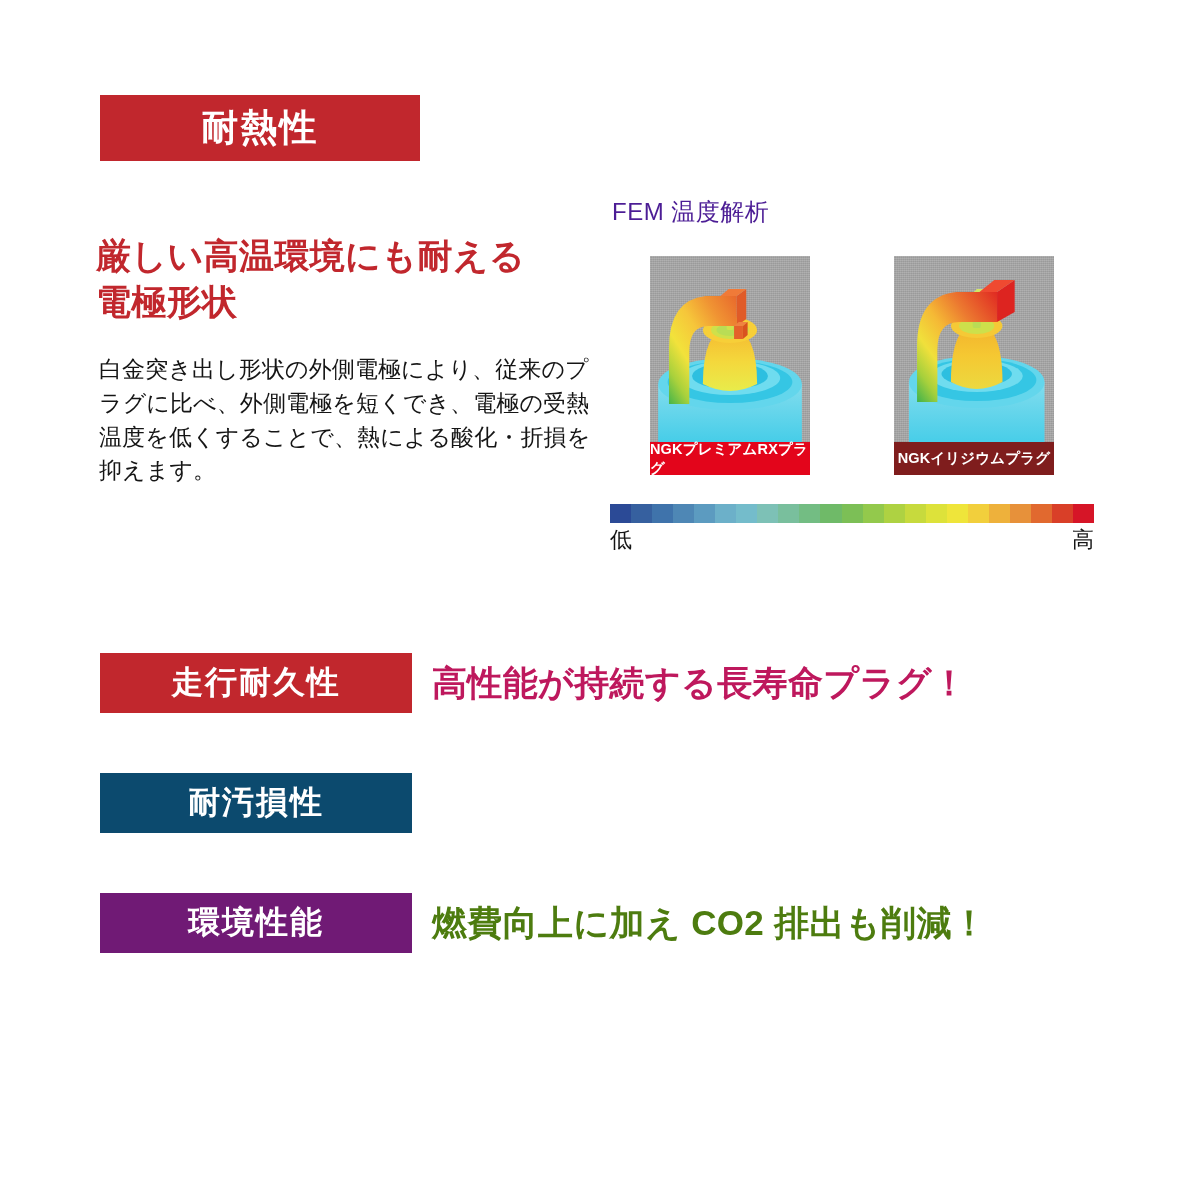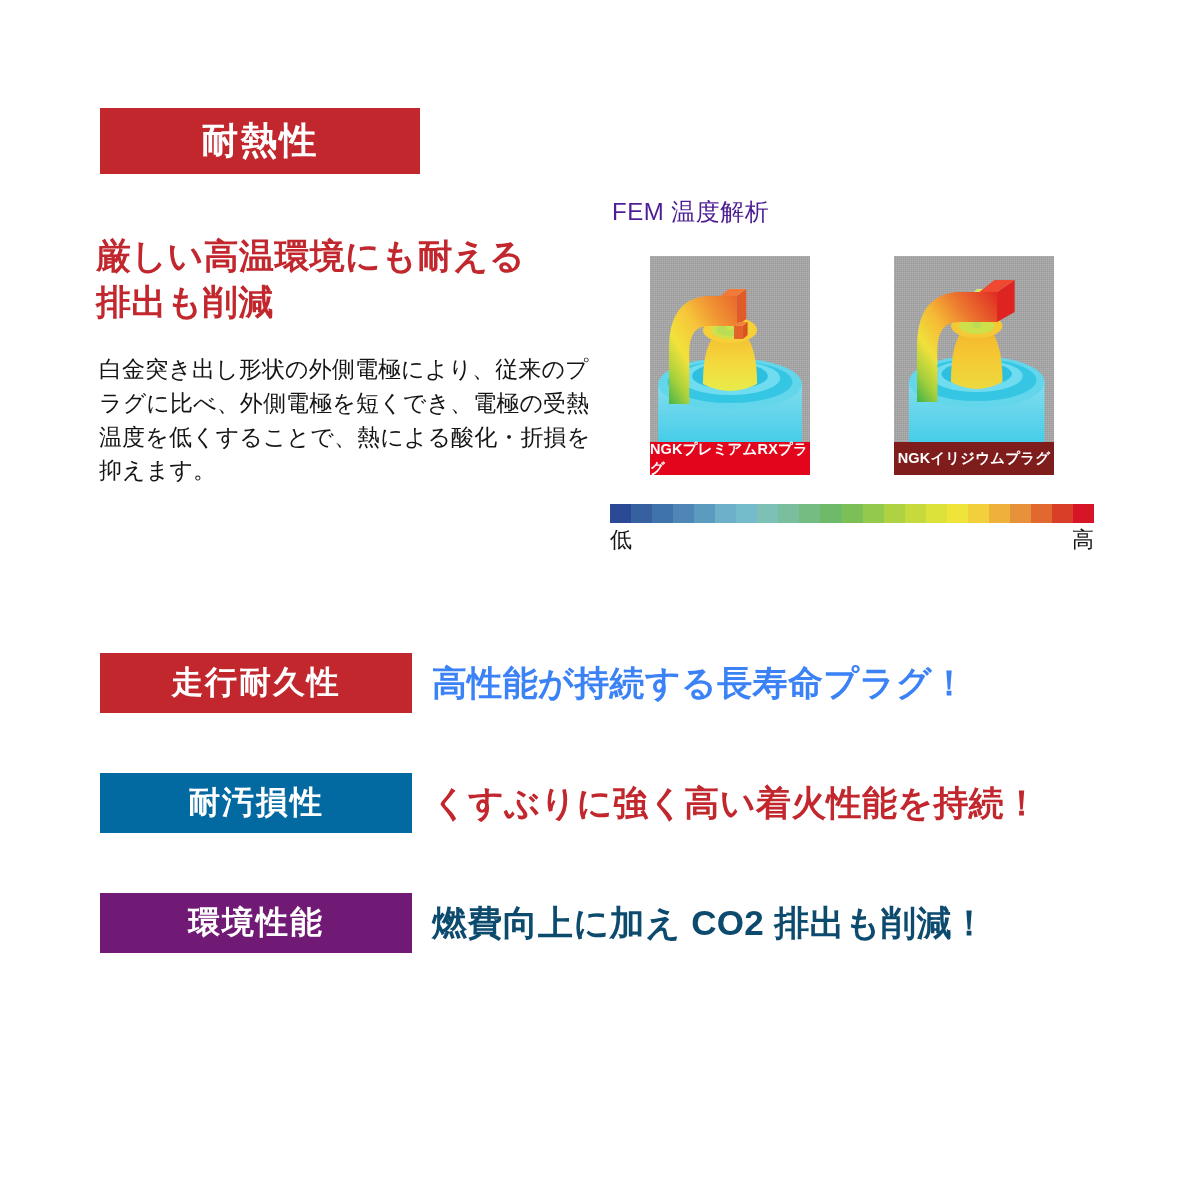--- a/index.html
+++ b/index.html
@@ -32,21 +32,21 @@
 
   
   #section-heat {
     position: absolute;
     left: 0; top: 0;
     width: 1200px;
     height: 600px;
   }
   #badge-heat {
     position: absolute;
-    left: 100px; top: 108px;
+    left: 100px; top: 95px;
     width: 320px; height: 66px;
     font-size: 37px;
   }
   #heat-headline {
     position: absolute;
     left: 96px; top: 204px;
     width: 500px;
     color: #c1272d;
     font-size: 35px;
     font-weight: 700;
@@ -178,21 +178,21 @@
 </style>
 </head>
 <body>
 
 <section id="section-heat">
 
   <div id="badge-heat" class="badge" style="background: rgb(193, 39, 45);">耐熱性</div>
 
   <h2 id="heat-headline" style="color: rgb(193, 39, 45);">
     <span>厳しい高温環境にも耐える</span><br>
-    <span>排出も削減</span>
+    <span>電極形状</span>
   </h2>
 
   <p id="heat-body">白金突き出し形状の外側電極により、従来のプラグに比べ、外側電極を短くでき、電極の受熱温度を低くすることで、熱による酸化・折損を抑えます。</p>
 
   <div id="fem-block">
 
     <div id="fem-title">FEM 温度解析</div>
 
     <div id="fem-panels">
 
@@ -321,26 +321,25 @@
       </div>
     </div>
 
   </div>
 </section>
 
 <section id="feature-rows">
 
   <div class="feature-row">
     <div class="badge" style="background: rgb(193, 39, 45);">走行耐久性</div>
-    <div class="feature-text" style="color: #3b82f6;">高性能が持続する長寿命プラグ！</div>
+    <div class="feature-text" style="color: #be185d;">高性能が持続する長寿命プラグ！</div>
   </div>
 
   <div class="feature-row">
-    <div class="badge" style="background: #0369a1;">耐汚損性</div>
-    <div class="feature-text" style="color: rgb(193, 39, 45);">くすぶりに強く高い着火性能を持続！</div>
+    <div class="badge" style="background: #0c4a6e;">耐汚損性</div>
   </div>
 
   <div class="feature-row">
     <div class="badge" style="background: #701a75;">環境性能</div>
-    <div class="feature-text" style="color: #0c4a6e;">燃費向上に加え CO2 排出も削減！</div>
+    <div class="feature-text" style="color: #4d7c0f;">燃費向上に加え CO2 排出も削減！</div>
   </div>
 
 </section>
 
 </body></html>

